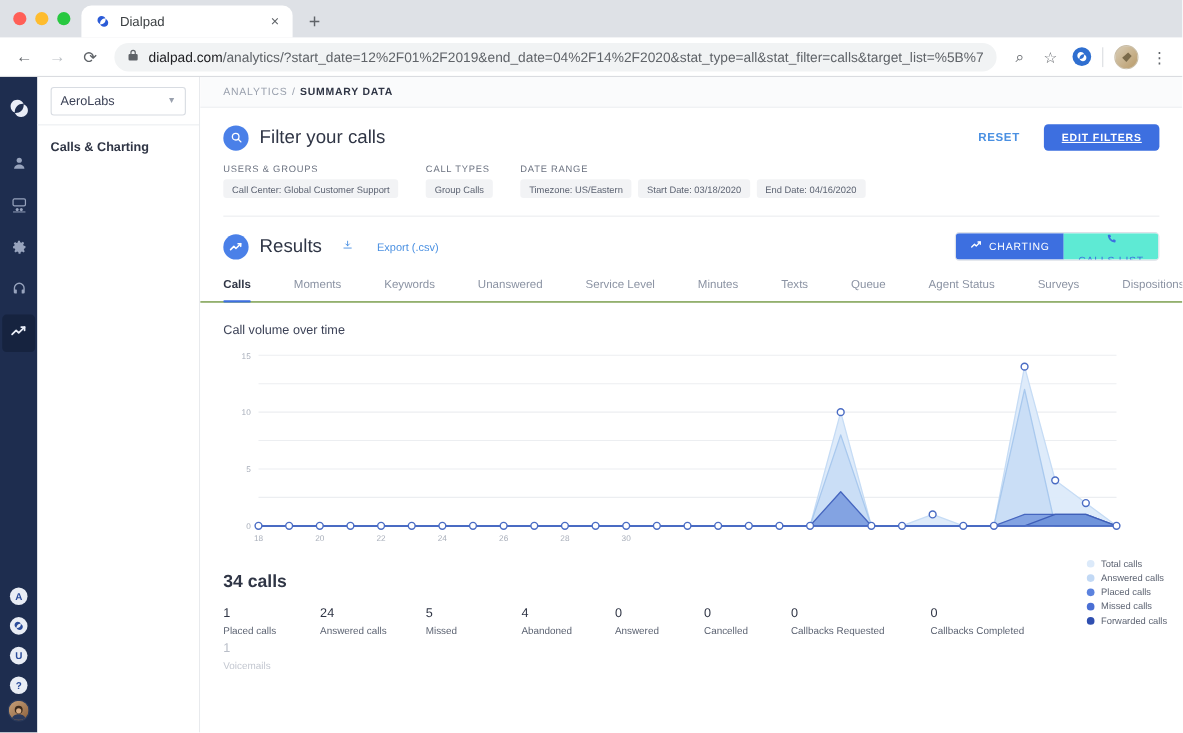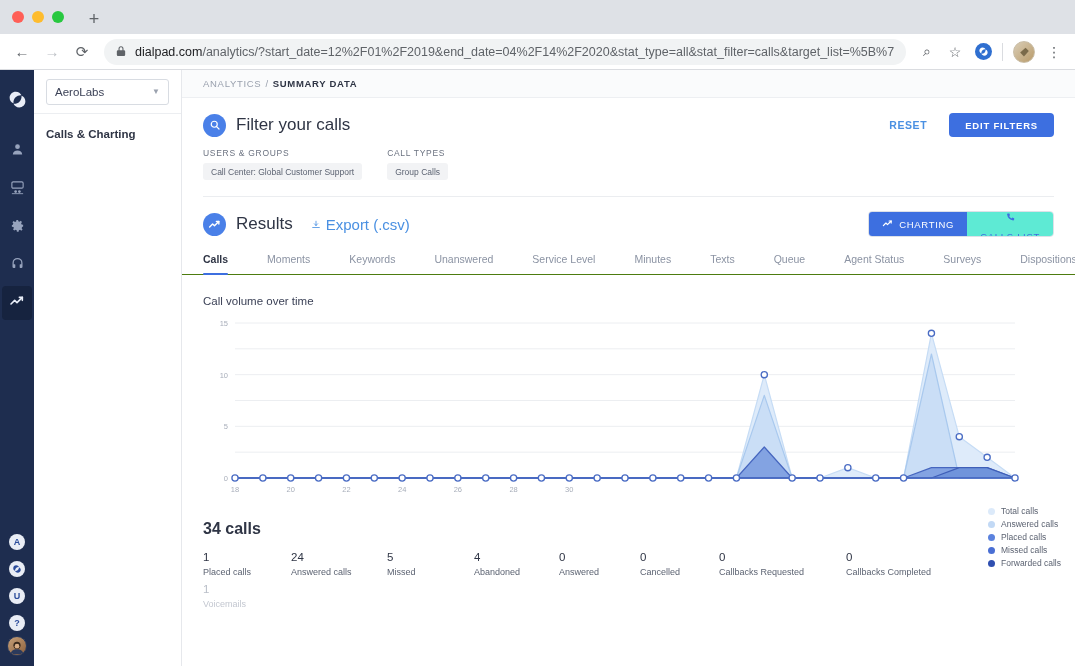--- a/index.html
+++ b/index.html
@@ -143,41 +143,41 @@
   }
   .head-title { font-size: 17px; color: #2f3545; margin-left: 10px; font-weight: 400; }
   .head-spacer { flex: 1; }
   .link-btn {
     font-size: 10.5px; letter-spacing: 0.6px; color: #4a90e2; font-weight: 600;
     margin-right: 22px;
   }
   .primary-btn {
     background: #3d6fe0; color: #fff; border-radius: 4px; height: 24px;
     display: flex; align-items: center; padding: 0 16px; font-size: 9.5px;
-    letter-spacing: 0.8px; font-weight: 700;
+    letter-spacing: 0.8px; font-weight: 700; text-decoration: underline;
   }
 
   .filter-groups { display: flex; margin-top: 11px; gap: 15px; }
   .fg-label {
     font-size: 8.5px; letter-spacing: 0.7px; color: #6b7280; margin-bottom: 5px;
   }
   .chips { display: flex; gap: 6px; }
   .chip {
     background: #f2f3f5; border-radius: 3px; height: 17px; display: flex;
     align-items: center; padding: 0 8px; font-size: 8.5px; color: #5c6372;
     white-space: nowrap;
   }
   .fg { margin-right: 10px; }
 
   .divider { height: 1px; background: #ebedf0; margin: 16px 21px 0 21px; }
 
   .results-head { display: flex; align-items: center; padding-top: 14px; }
   .export-link {
-    display: flex; align-items: flex-start; gap: 5px; margin-left: 18px;
-    font-size: 15px; color: #4a90e2;
+    display: flex; align-items: flex-end; gap: 22px; margin-left: 18px;
+    font-size: 10px; color: #4a90e2;
   }
   .toggle-group { display: flex; border-radius: 4px; overflow: hidden; border: 1px solid #dde1e8; }
   .tgl {
     height: 24px; display: flex; align-items: center; gap: 6px; padding: 0 13px;
     font-size: 9.5px; letter-spacing: 0.7px; font-weight: 400;
   }
   .tgl.on { background: #3d6fe0; color: #fff; }
   .tgl.off { background: #5eead4; color: #3d6fe0; flex-direction: column; }
 
   .tabs {
@@ -218,20 +218,30 @@
 </head>
 <body>
 
 <div class="browser">
 
   <div class="tabstrip">
     <div class="traffic">
       <div class="dot red"></div>
       <div class="dot yellow"></div>
       <div class="dot green"></div>
+    </div>
+    <div class="tab">
+      <span class="tab-fav">
+        <svg width="13" height="13" viewBox="0 0 24 24">
+            <path d="M3 10c0-4 3-7 7-7 3.2 0 5.5 1.8 6.5 4.2-2.6-.2-5 .6-6.7 2.3C8 11.3 7.2 13.7 7.4 16.3 4.9 15.3 3 13.1 3 10z" fill="#2b5bd7"></path>
+            <path d="M21 14c0 4-3 7-7 7-3.2 0-5.5-1.8-6.5-4.2 2.6.2 5-.6 6.7-2.3 1.8-1.8 2.6-4.2 2.4-6.8C19.1 8.7 21 10.9 21 14z" fill="#2b5bd7"></path>
+          </svg>
+      </span>
+      <span class="tab-title">Dialpad</span>
+      <span class="tab-close">×</span>
     </div>
     <div class="newtab">+</div>
   </div>
 
   <div class="omnibar">
     <div class="nav-btn">←</div>
     <div class="nav-btn disabled">→</div>
     <div class="nav-btn">⟳</div>
     <div class="urlbox">
       <span>
@@ -376,20 +386,28 @@
           <div class="fg">
             <div class="fg-label">USERS &amp; GROUPS</div>
             <div class="chips">
               <span class="chip">Call Center:  Global Customer Support</span>
             </div>
           </div>
           <div class="fg">
             <div class="fg-label">CALL TYPES</div>
             <div class="chips">
               <span class="chip">Group Calls</span>
+            </div>
+          </div>
+          <div class="fg">
+            <div class="fg-label">DATE RANGE</div>
+            <div class="chips">
+              <span class="chip">Timezone:  US/Eastern</span>
+              <span class="chip">Start Date:  03/18/2020</span>
+              <span class="chip">End Date:  04/16/2020</span>
             </div>
           </div>
         </div>
       </div>
 
       <div class="divider"></div>
 
       <div class="section">
         <div class="results-head">
           <span class="circ-icon">

